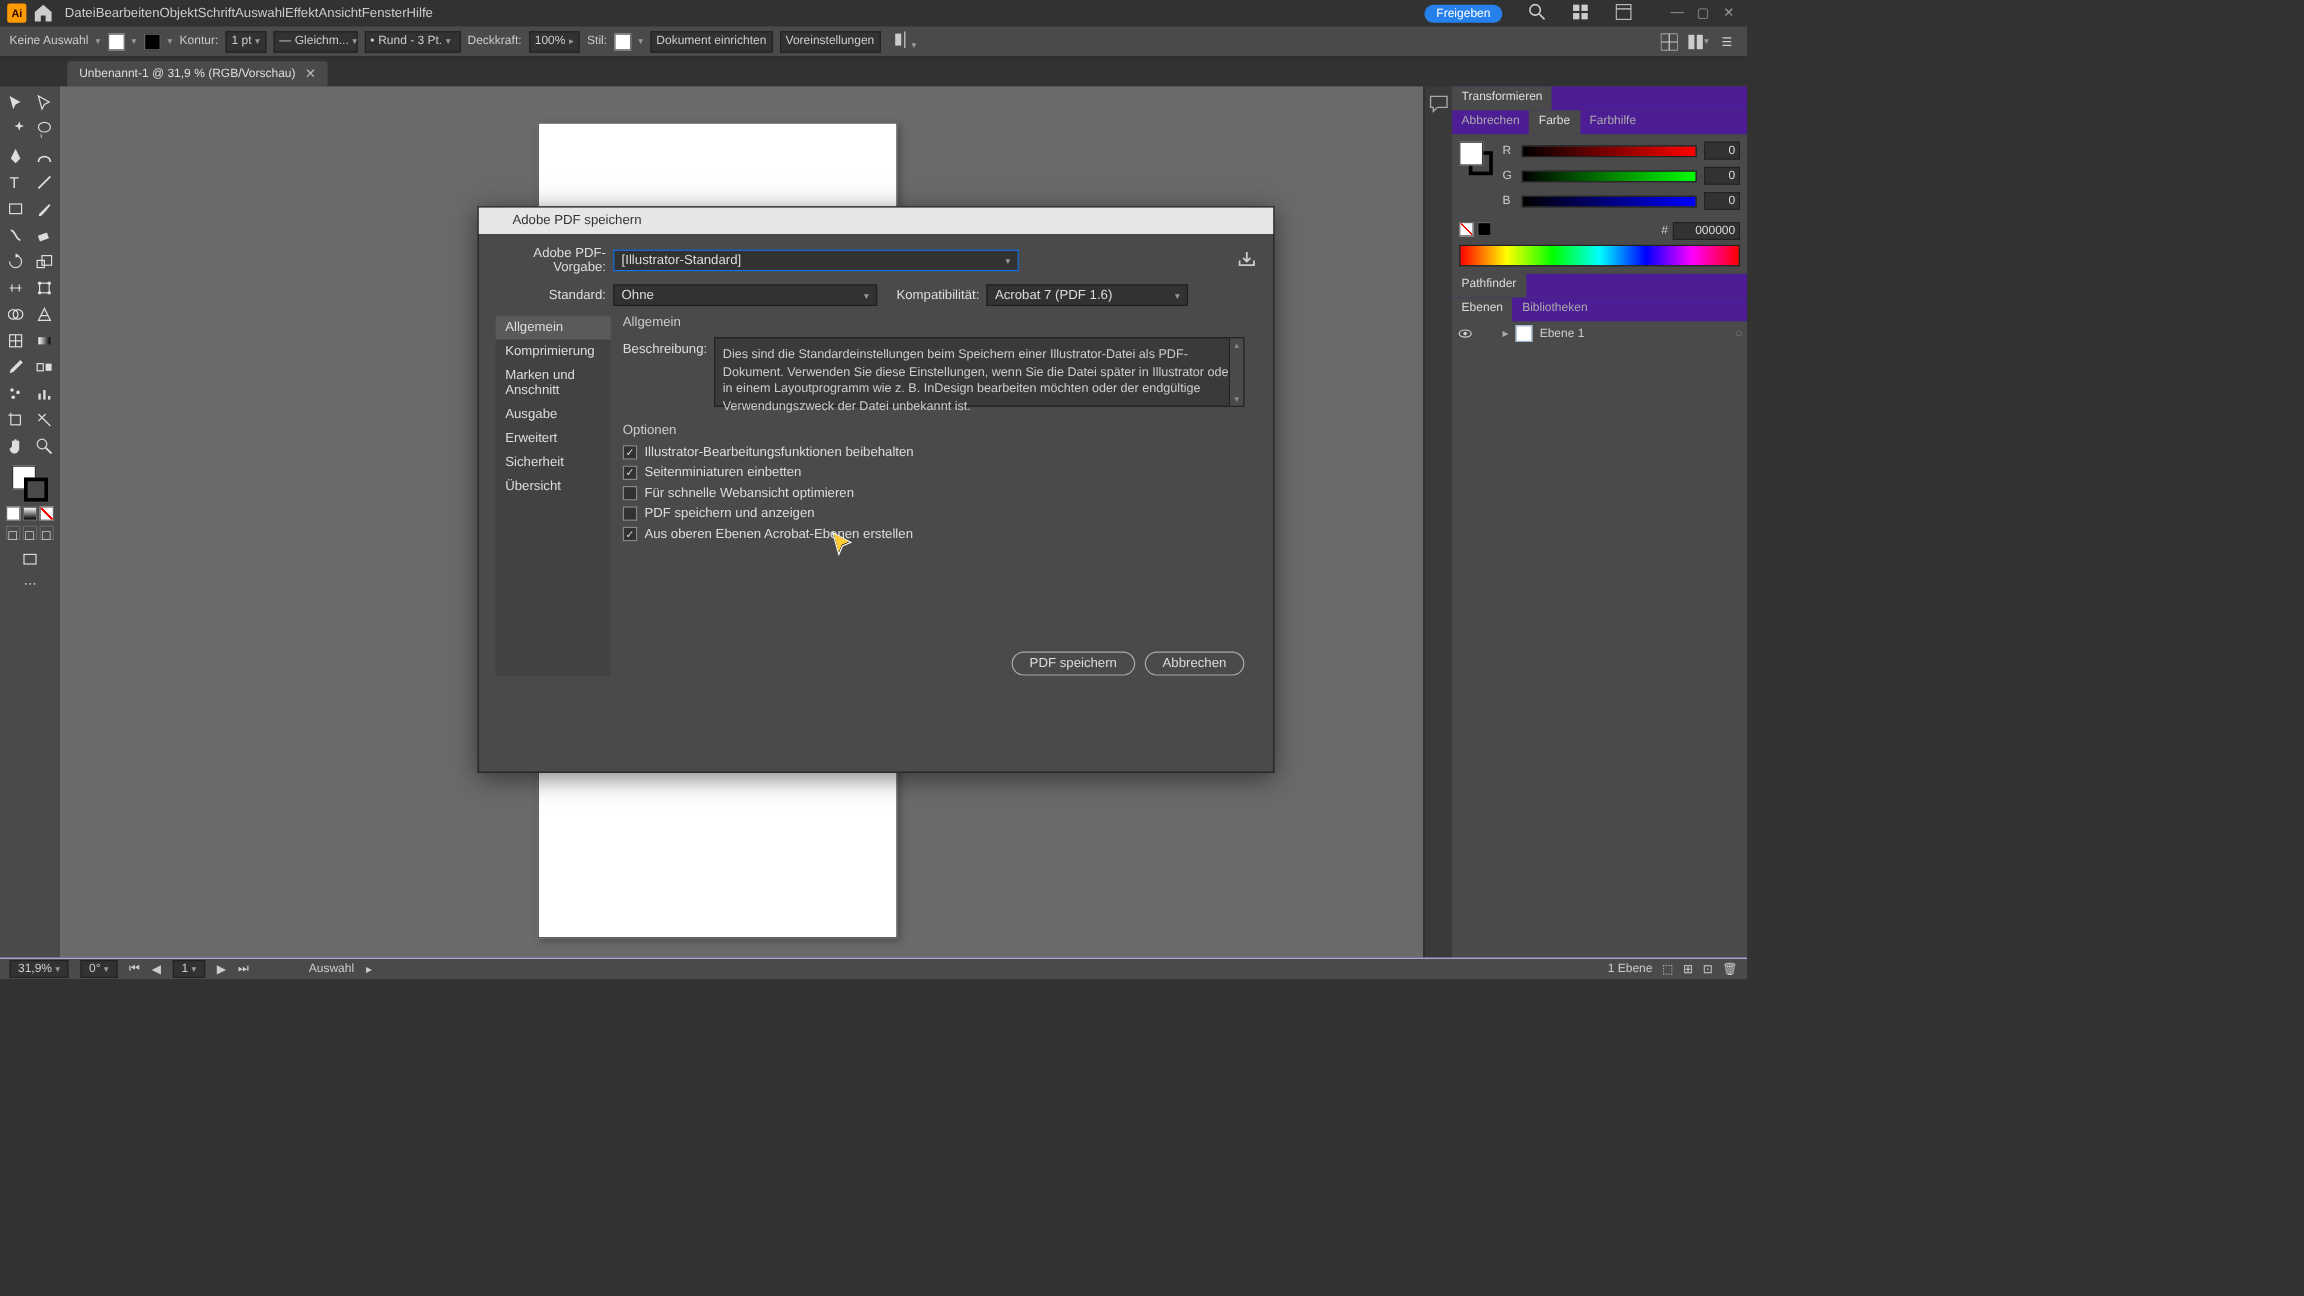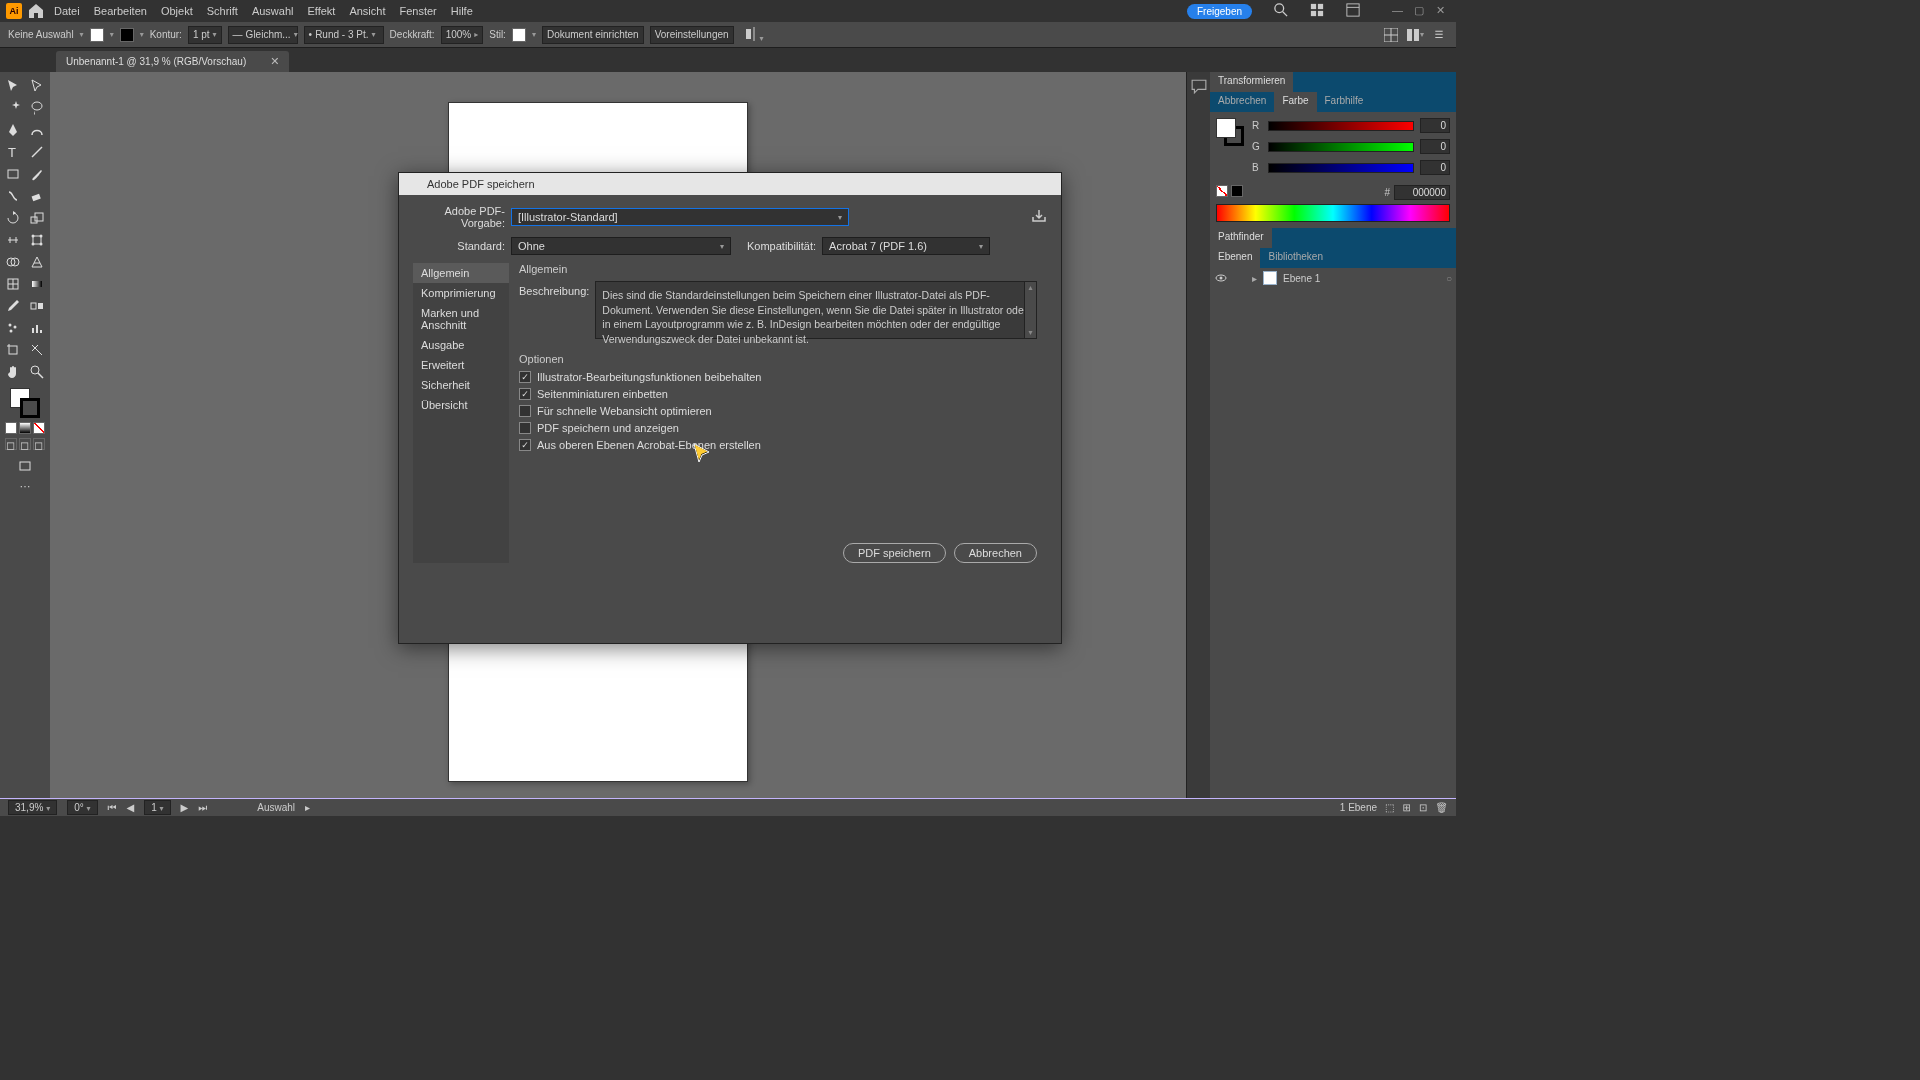--- a/index.html
+++ b/index.html
@@ -2,40 +2,40 @@
 <html><head>
 <meta charset="utf-8">
 <style>
 * { margin: 0; padding: 0; box-sizing: border-box; font-family: "Segoe UI", Tahoma, sans-serif; }
 body { background: #323232; width: 1456px; height: 816px; overflow: hidden; font-size: 11px; color: #ccc; position: relative; }
 
 
 .titlebar { height: 22px; background: #323232; display: flex; align-items: center; padding: 0 6px; }
 .ai-logo { width: 16px; height: 16px; background: #ff9a00; color: #2a0000; font-weight: bold; font-size: 9px; display: flex; align-items: center; justify-content: center; border-radius: 2px; margin-right: 6px; }
 .home-icon { width: 16px; height: 16px; margin-right: 10px; }
-.menu-bar { display: flex; gap: 14px; }
+.menu-bar { display: flex; gap: 0; }
 .menu-item { color: #ccc; font-size: 11px; cursor: pointer; }
 .titlebar-right { margin-left: auto; display: flex; align-items: center; gap: 22px; }
 .share-btn { background: #2680eb; color: #fff; padding: 2px 10px; border-radius: 10px; font-size: 10px; }
 .win-controls { display: flex; gap: 8px; margin-left: 10px; }
 .win-btn { width: 14px; height: 14px; color: #999; }
 
 
 .optionsbar { height: 26px; background: #4a4a4a; border-bottom: 1px solid #1e1e1e; display: flex; align-items: center; padding: 0 8px; gap: 6px; font-size: 10px; }
 .opt-swatch { width: 14px; height: 14px; background: #fff; border: 1px solid #666; }
 .opt-swatch.black { background: #000; }
 .opt-dropdown { background: #323232; border: 1px solid #222; padding: 1px 4px; display: flex; align-items: center; gap: 3px; height: 18px; }
 .opt-label { color: #ccc; }
 .chev { font-size: 8px; color: #999; }
 .opt-right { margin-left: auto; display: flex; gap: 6px; }
 .opt-icon { width: 18px; height: 18px; display: flex; align-items: center; justify-content: center; color: #ccc; }
 
 
 .tabbar { height: 24px; background: #323232; display: flex; align-items: flex-end; padding-left: 56px; }
-.doc-tab { background: #4a4a4a; padding: 4px 10px; font-size: 10px; color: #ddd; display: flex; align-items: center; gap: 24px; border-top-left-radius: 3px; border-top-right-radius: 3px; }
+.doc-tab { background: #4a4a4a; padding: 4px 10px; font-size: 10px; color: #ddd; display: flex; align-items: center; gap: 8px; border-top-left-radius: 3px; border-top-right-radius: 3px; }
 .doc-tab .close { font-size: 11px; color: #bbb; }
 
 
 .main { position: absolute; top: 72px; left: 0; right: 0; bottom: 18px; display: flex; }
 
 
 .toolbox { width: 50px; background: #4a4a4a; display: flex; flex-direction: column; align-items: center; padding-top: 4px; }
 .tool-grid { display: grid; grid-template-columns: 22px 22px; gap: 2px; }
 .tool { width: 22px; height: 20px; display: flex; align-items: center; justify-content: center; color: #ddd; cursor: pointer; font-size: 12px; }
 .tool svg { width: 14px; height: 14px; }
@@ -47,21 +47,21 @@
 
 
 .canvas-area { flex: 1; background: #6a6a6a; position: relative; overflow: hidden; }
 .artboard { position: absolute; background: #fff; border: 1px solid #333; box-shadow: 2px 2px 6px rgba(0,0,0,0.3); }
 
 
 .right-docks { width: 270px; background: #323232; display: flex; }
 .dock-strip { width: 24px; background: #3a3a3a; border-left: 1px solid #222; padding-top: 6px; display: flex; flex-direction: column; align-items: center; gap: 8px; }
 .dock-icon { width: 16px; height: 14px; color: #aaa; }
 .panels { flex: 1; background: #4a4a4a; display: flex; flex-direction: column; }
-.panel-tabs { display: flex; background: #0c4a6e; height: 20px; }
+.panel-tabs { display: flex; background: #4c1d95; height: 20px; }
 .panel-tab { padding: 3px 8px; font-size: 10px; color: #aaa; cursor: pointer; }
 .panel-tab.active { background: #4a4a4a; color: #ddd; }
 .panel-body { padding: 6px; background: #4a4a4a; font-size: 10px; }
 
 
 .color-panel { position: relative; }
 .rgb-row { display: flex; align-items: center; gap: 6px; margin-bottom: 6px; }
 .rgb-label { width: 10px; color: #ccc; }
 .rgb-slider { flex: 1; height: 10px; border: 1px solid #222; position: relative; }
 .rgb-slider.r { background: linear-gradient(to right, #000, #f00); }

